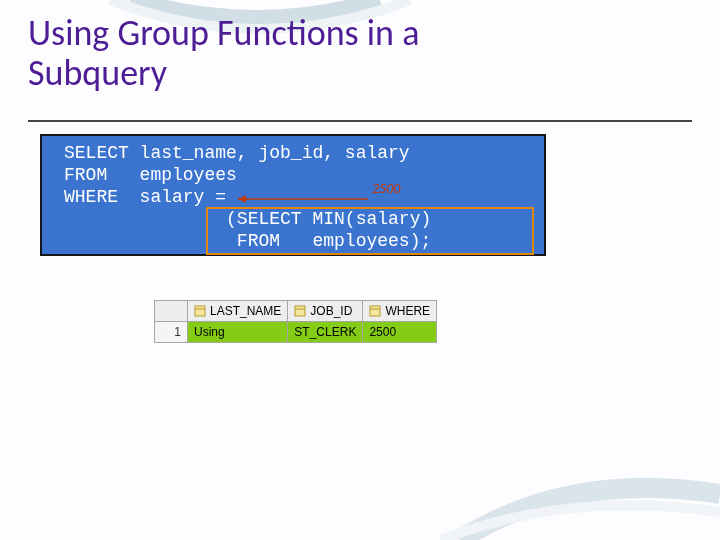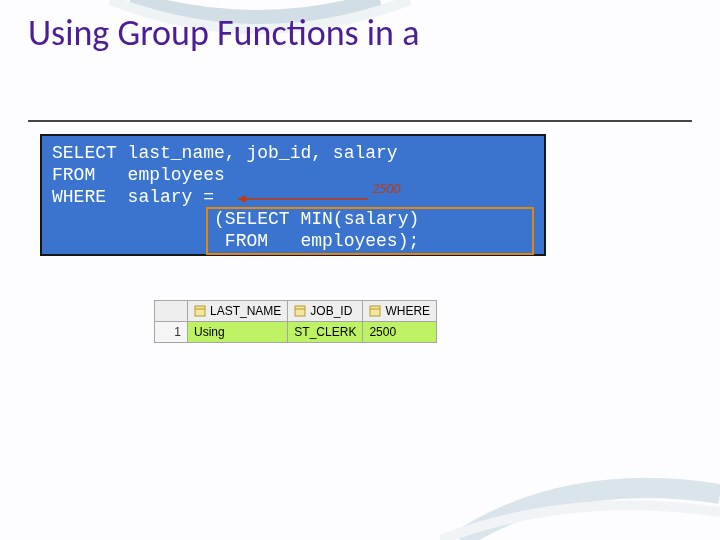--- a/index.html
+++ b/index.html
@@ -46,21 +46,21 @@
     left: 40px;
     top: 134px;
     width: 506px;
     height: 122px;
     background: #3a74cf;
     border: 2px solid #161616;
     color: #fff;
     font-family: "Courier New", monospace;
     font-size: 18px;
     line-height: 22px;
-    padding: 6px 10px;
+    padding: 6px 22px;
     box-sizing: border-box;
     white-space: pre;
   }
   .annotation {
     position: absolute;
     color: #c03a0c;
     font-family: Calibri, Arial, sans-serif;
     font-size: 14px;
     font-style: italic;
   }
@@ -70,21 +70,21 @@
     border: 2px solid #e0870c;
     background: transparent;
   }
   .result-table {
     position: absolute;
     left: 154px;
     top: 300px;
     border-collapse: collapse;
     font-family: Arial, sans-serif;
     font-size: 12px;
-    background: #bef264;
+    background: #84cc16;
   }
   .result-table th, .result-table td {
     border: 1px solid #a6a6a6;
     padding: 2px 6px;
     text-align: left;
     height: 16px;
   }
   .result-table th {
     background: #eeeeee;
     font-weight: normal;
@@ -104,20 +104,21 @@
   <path d="M110,0 Q260,58 410,0" fill="none" stroke="#eef3f6" stroke-width="10"></path>
 </svg>
 
 <svg class="deco-bottom" viewBox="0 0 280 80">
   <path d="M20,80 Q130,10 280,34" fill="none" stroke="#d9e4eb" stroke-width="20"></path>
   <path d="M0,80 Q130,30 280,52" fill="none" stroke="#f0f4f7" stroke-width="10"></path>
 </svg>
 
 <div class="title">
   <span>Using Group Functions in a</span><br>
+  <span>Subquery</span>
 </div>
 <div class="title-underline"></div>
 
 <div class="codebox"><span>SELECT last_name, job_id, salary</span>
 <span>FROM   employees</span>
 <span>WHERE  salary =</span>
 <span>               (SELECT MIN(salary)</span>
 <span>                FROM   employees);</span></div>
 
 <div class="subq-box" style="left:206px; top:207px; width:324px; height:44px;"></div>

